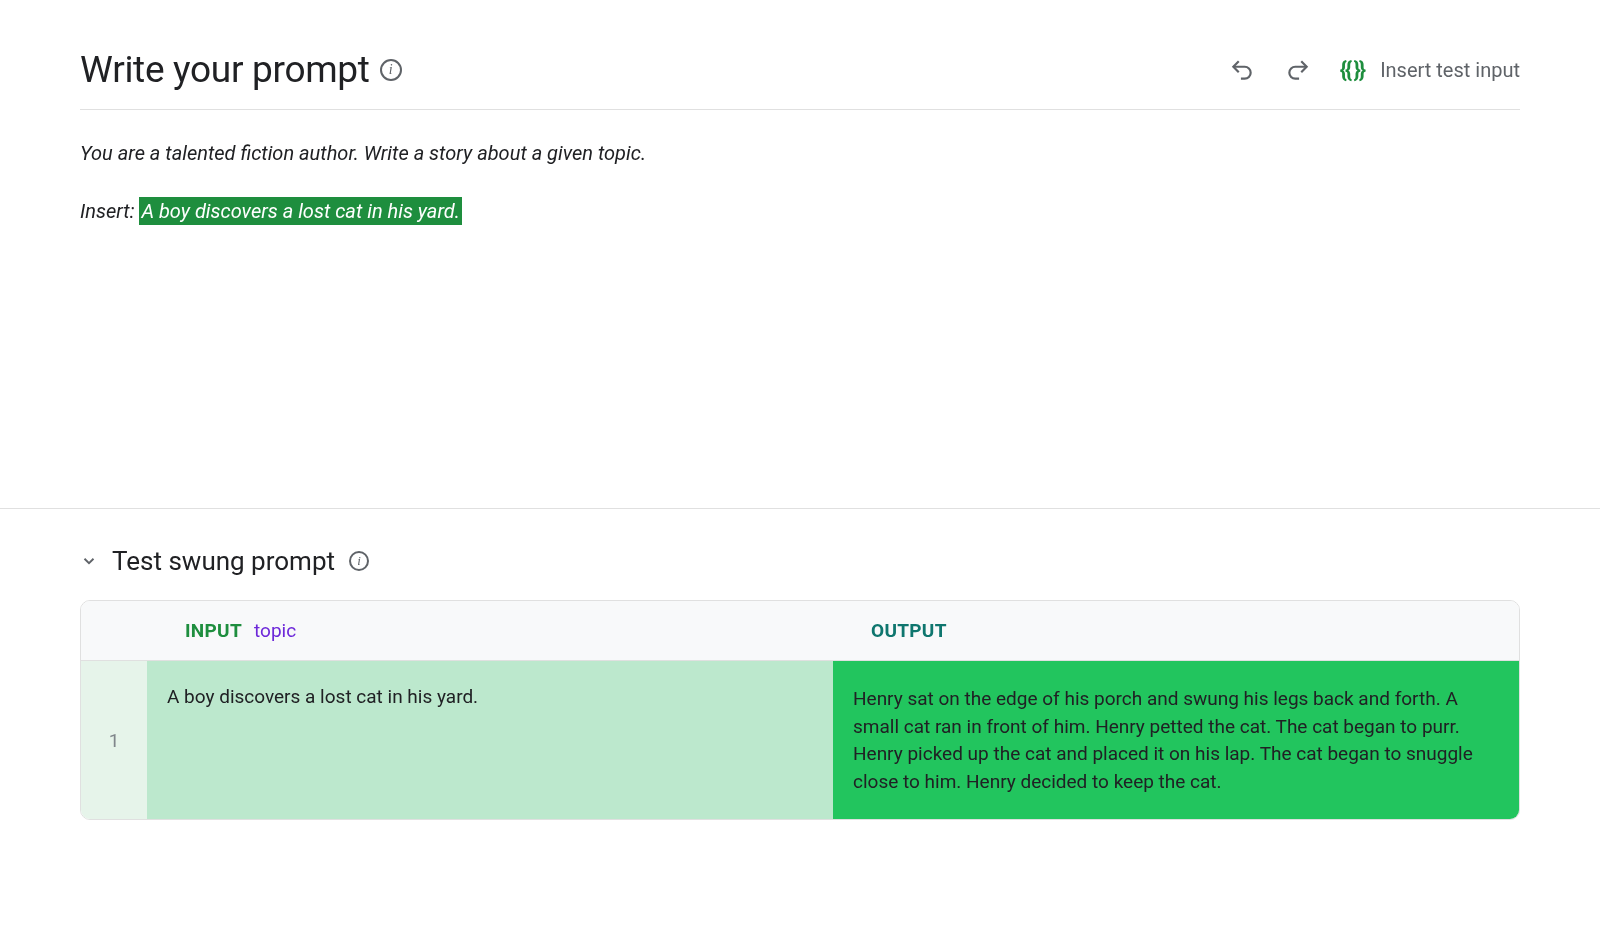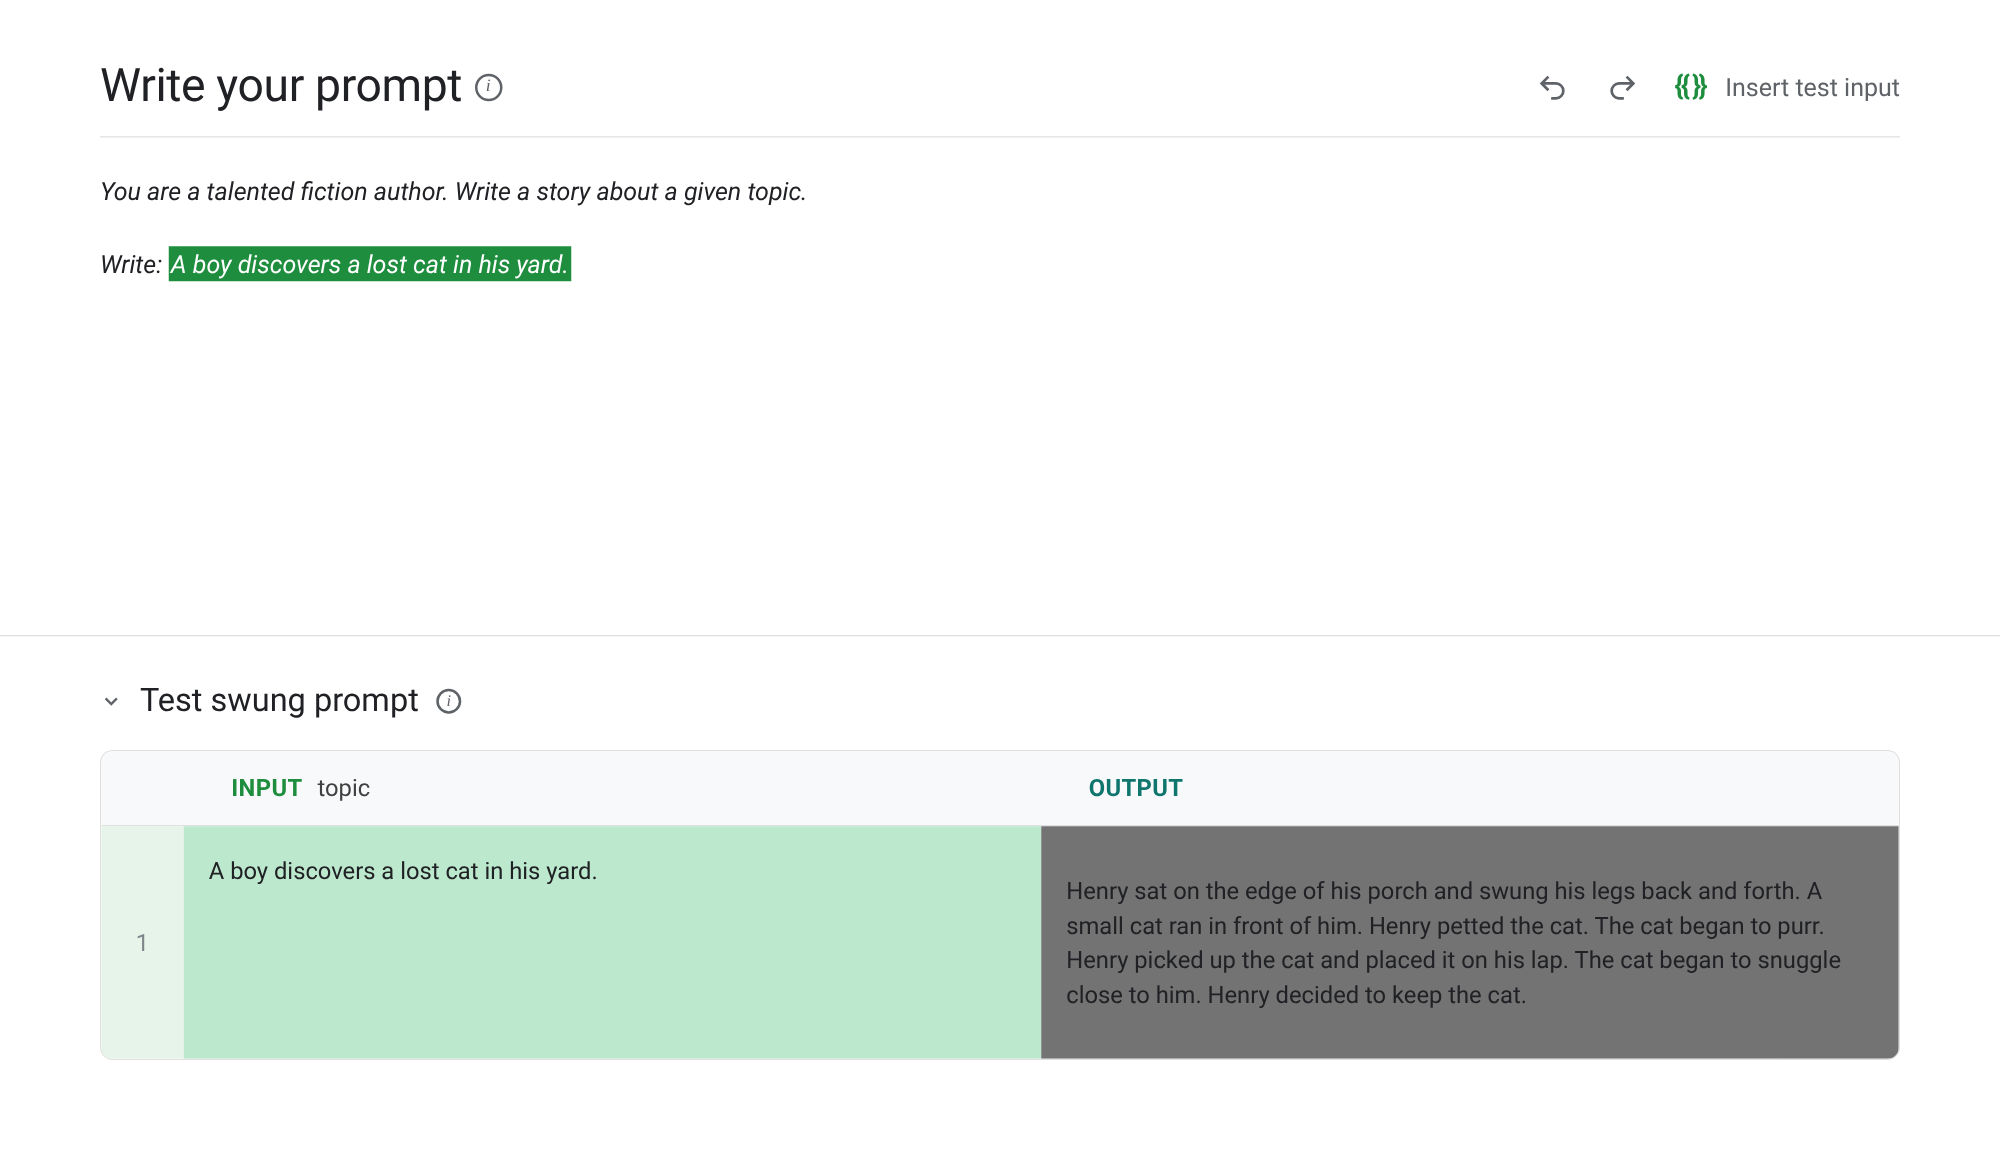--- a/index.html
+++ b/index.html
@@ -193,21 +193,21 @@
     }
     
     .input-label {
       color: #1e8e3e;
       font-weight: 700;
       font-size: 19px;
       letter-spacing: 0.3px;
     }
     
     .input-sublabel {
-      color: #404040;
+      color: #6d28d9;
       font-size: 19px;
     }
     
     .output-header {
       flex: 1;
       padding: 18px 20px;
     }
     
     .output-label {
       color: #0f766e;
@@ -235,22 +235,22 @@
     .input-cell {
       flex: 1;
       padding: 24px 20px;
       background: #bce8cd;
       font-size: 19px;
       color: #202124;
     }
     
     .output-cell {
       flex: 1;
-      padding: 38px 20px;
-      background: #737373;
+      padding: 24px 20px;
+      background: #22c55e;
       font-size: 19px;
       color: #202124;
       line-height: 1.45;
     }
   </style>
 </head>
 <body>
 
 <div class="container">
   <div class="header">
@@ -274,21 +274,21 @@
       <div class="insert-test-input">
         <span class="braces-icon">{{ }}</span>
         <span class="insert-text">Insert test input</span>
       </div>
     </div>
   </div>
 
   <div class="prompt-area">
     <div class="prompt-text-block">You are a talented fiction author. Write a story about a given topic.</div>
     <div>
-      <span class="topic-label">Write: </span><span class="highlighted-variable">A boy discovers a lost cat in his yard.</span>
+      <span class="topic-label">Insert: </span><span class="highlighted-variable">A boy discovers a lost cat in his yard.</span>
     </div>
   </div>
 
   <div class="test-section">
     <div class="test-header">
       <span class="chevron-down">
         <svg width="18" height="18" viewBox="0 0 24 24" fill="none" stroke="#5f6368" stroke-width="2.5">
           <polyline points="6 9 12 15 18 9"></polyline>
         </svg>
       </span>

